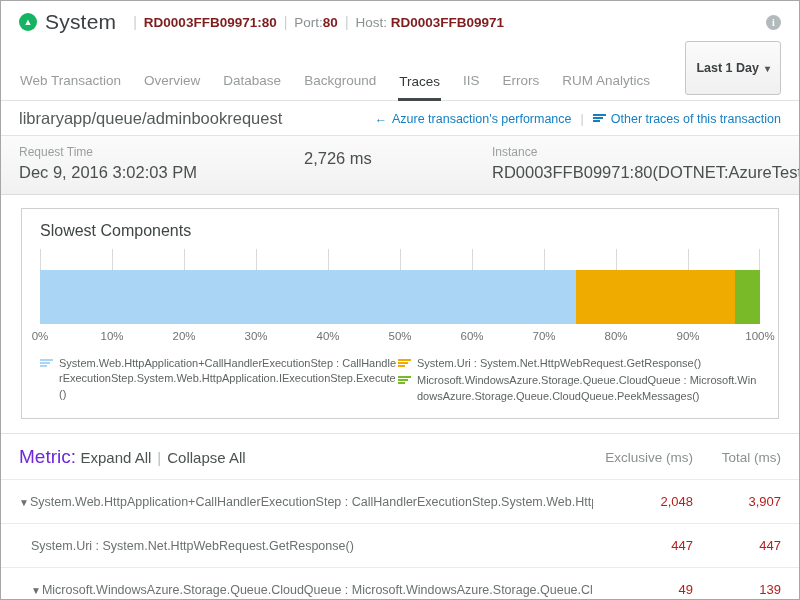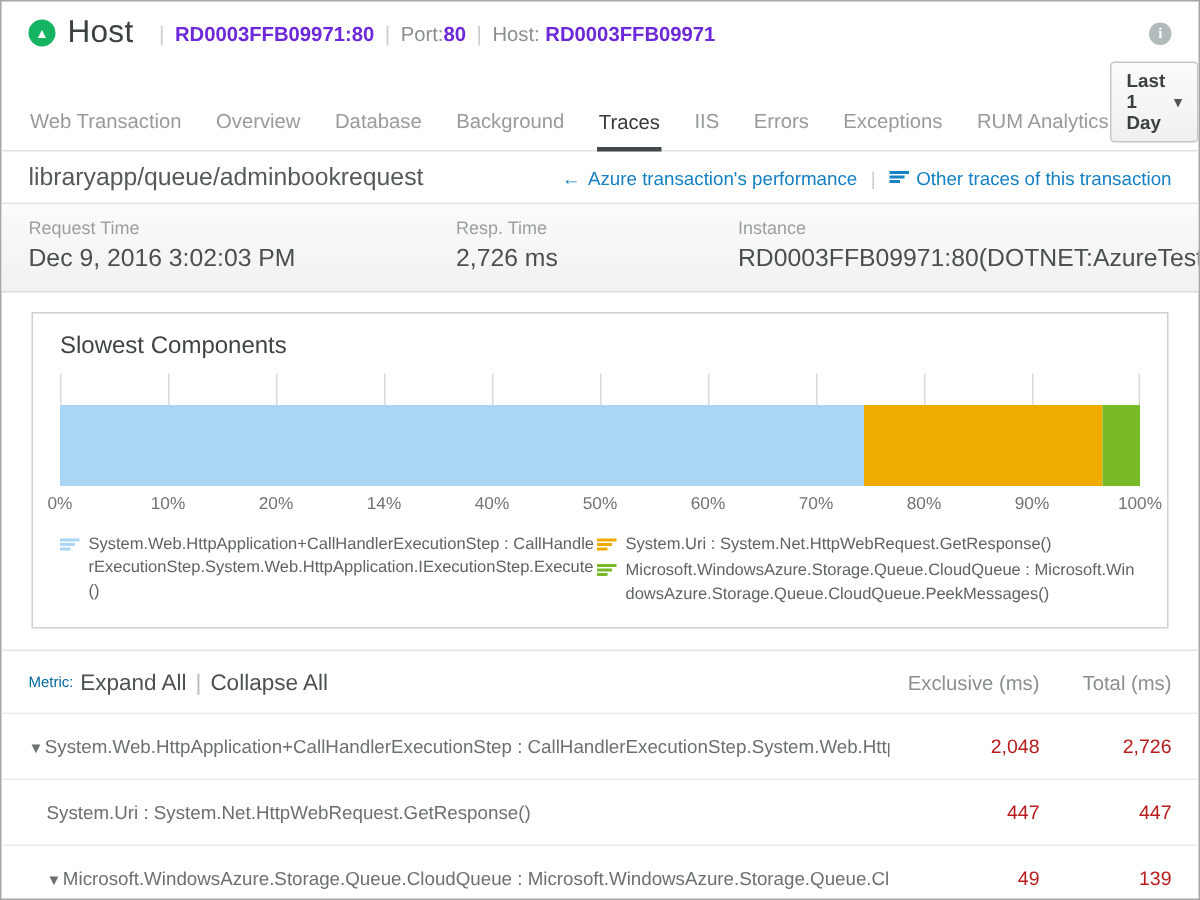--- a/index.html
+++ b/index.html
@@ -10,35 +10,35 @@
     border:1px solid #a6a6a6; overflow:hidden; position:relative;
   }
 
   
   .app-header { display:flex; align-items:center; padding:9px 18px 7px; }
   .health-icon { width:18px; height:18px; border-radius:50%; background:#15b463;
     color:#fff; font-size:9px; display:inline-flex; align-items:center; justify-content:center; }
   .app-name { font-size:21px; color:#3b4142; margin:0 10px 0 8px; letter-spacing:.2px; }
   .hsep { color:#c9cdce; margin:0 7px; font-size:14px; }
   .hmeta { font-size:13.5px; color:#8a9091; }
-  .hmeta b { color:#6d28d9; font-weight:bold; }
+  .hmeta b { color:#7f1d1d; font-weight:bold; }
   .spacer { flex:1; }
   .timestamp { font-size:13.5px; color:#3b4142; margin-right:8px; }
   .info-icon { width:15px; height:15px; border-radius:50%; background:#b3babb; color:#fff;
     font-size:10px; font-weight:bold; display:inline-flex; align-items:center; justify-content:center;
     font-family:"Liberation Serif", serif; }
 
   
   .nav { display:flex; align-items:flex-end; padding:0 18px; border-bottom:1px solid #e2e2e2; position:relative; }
   .tabs { display:flex; gap:21px; align-items:flex-end; }
   .tab { font-size:13.5px; color:#979b9c; padding:6px 1px 9px; cursor:pointer; border-bottom:3px solid transparent; white-space:nowrap; }
   .tab.active { color:#35393a; border-bottom-color:#43484a; margin-bottom:-1px; }
   .nav-actions { display:flex; gap:6px; margin-bottom:5px; }
   .btn { background:linear-gradient(#fbfbfb,#f0f0f0); border:1px solid #c6c6c6; border-radius:3px;
-    font-size:12.5px; font-weight:bold; color:#3b4142; padding:5px 10px; display:inline-flex; align-items:center; gap:6px; cursor:pointer; }
+    font-size:12.5px; font-weight:bold; color:#3b4142; padding:19px 10px; display:inline-flex; align-items:center; gap:6px; cursor:pointer; }
   .btn .chev { font-size:10px; color:#555; }
 
   
   .trace-bar { display:flex; align-items:center; padding:8px 18px 7px; }
   .trace-title { font-size:16.5px; color:#54595a; }
   .trace-links { display:flex; align-items:center; gap:9px; font-size:12.5px; }
   a.tlink { color:#1580c4; text-decoration:none; display:inline-flex; align-items:center; gap:5px; cursor:pointer; }
   .vsep { color:#c9cdce; }
   .bars-icon { display:inline-block; width:13px; }
   .bars-icon i { display:block; height:2px; margin-bottom:1px; background:currentColor; }
@@ -69,59 +69,58 @@
   .axis span:nth-child(7){left:60%;} .axis span:nth-child(8){left:70%;} .axis span:nth-child(9){left:80%;}
   .axis span:nth-child(10){left:90%;} .axis span:nth-child(11){left:100%;}
   .legend { display:flex; margin-top:11px; }
   .legend-col1 { flex:0 0 358px; } .legend-col2 { flex:1; }
   .legend-item { display:flex; margin-bottom:2px; }
   .legend-item .bars-icon { flex:0 0 13px; margin:3px 6px 0 0; }
   .legend-text { font-size:11px; color:#5e6364; line-height:1.4; word-break:break-all; }
 
   
   .tbl-header { display:flex; align-items:center; padding:12px 18px 11px; border-top:1px solid #e3e3e3; margin-top:14px; }
-  .tbl-metric-label { font-size:10px; color:#0369a1; }
+  .tbl-metric-label { font-size:19px; color:#6d28d9; }
   .tbl-link { font-size:15px; color:#4c5152; cursor:pointer; }
   .tbl-sep { color:#b9bdbe; margin:0 6px; font-size:15px; }
   .col-head { font-size:13.5px; color:#8a9091; text-align:right; }
   .col-ex { width:100px; } .col-tot { width:88px; }
   .row { display:flex; align-items:center; padding:14px 18px; border-top:1px solid #ebebeb; }
   .row-metric { flex:1; font-size:12.5px; color:#6b7071; white-space:nowrap; overflow:hidden; }
   .row-num { font-size:13px; color:#b91c1c; text-align:right; }
   .expander { font-size:10px; color:#6b7071; margin-right:1px; cursor:pointer; }
   .ind-0 { padding-left:0; } .ind-1 { padding-left:12px; }
 </style>
 </head>
 <body>
 
 <div class="window">
 
   <div class="app-header">
     <span class="health-icon">▲</span>
-    <span class="app-name">Host</span>
+    <span class="app-name">System</span>
     <span class="hsep">|</span>
     <span class="hmeta"><b>RD0003FFB09971:80</b></span>
     <span class="hsep">|</span>
     <span class="hmeta"><span>Port:</span><b>80</b></span>
     <span class="hsep">|</span>
     <span class="hmeta"><span>Host:</span> <b>RD0003FFB09971</b></span>
     <span class="spacer"></span>
     <span class="info-icon">i</span>
   </div>
 
   <div class="nav">
     <div class="tabs">
       <span class="tab">Web Transaction</span>
       <span class="tab">Overview</span>
       <span class="tab">Database</span>
       <span class="tab">Background</span>
       <span class="tab active">Traces</span>
       <span class="tab">IIS</span>
       <span class="tab">Errors</span>
-      <span class="tab">Exceptions</span>
       <span class="tab">RUM Analytics</span>
     </div>
     <span class="spacer"></span>
     <div class="nav-actions">
       <span class="btn">
         <span>Last 1 Day</span>
         <span class="chev">▾</span>
       </span>
 
     </div>
@@ -146,21 +145,20 @@
       </a>
     </div>
   </div>
 
   <div class="summary">
     <div class="sum-col1">
       <div class="sum-label">Request Time</div>
       <div class="sum-value">Dec 9, 2016 3:02:03 PM</div>
     </div>
     <div class="sum-col2">
-      <div class="sum-label">Resp. Time</div>
       <div class="sum-value">2,726 ms</div>
     </div>
     <div class="sum-col3">
       <div class="sum-label">Instance</div>
       <div class="sum-value">RD0003FFB09971:80(DOTNET:AzureTest)</div>
     </div>
   </div>
 
   <div class="panel">
     <div class="panel-title">Slowest Components</div>
@@ -181,21 +179,21 @@
         <div class="seg" style="width: 74.5%; background: rgb(171, 213, 244);"></div>
         <div class="seg" style="width: 22%; background: rgb(240, 171, 0);"></div>
         <div class="seg" style="width: 3.5%; background: rgb(121, 186, 40);"></div>
       </div>
     </div>
 
     <div class="axis">
       <span>0%</span>
       <span>10%</span>
       <span>20%</span>
-      <span>14%</span>
+      <span>30%</span>
       <span>40%</span>
       <span>50%</span>
       <span>60%</span>
       <span>70%</span>
       <span>80%</span>
       <span>90%</span>
       <span>100%</span>
     </div>
 
     <div class="legend">
@@ -236,21 +234,21 @@
     <span class="tbl-sep">|</span>
     <span class="tbl-link">Collapse All</span>
     <span class="spacer"></span>
     <span class="col-head col-ex">Exclusive (ms)</span>
     <span class="col-head col-tot">Total (ms)</span>
   </div>
 
   <div class="row">
     <span class="row-metric ind-0"><span class="expander">▼</span><span>System.Web.HttpApplication+CallHandlerExecutionStep : CallHandlerExecutionStep.System.Web.HttpApplication</span></span>
     <span class="row-num col-ex">2,048</span>
-    <span class="row-num col-tot">2,726</span>
+    <span class="row-num col-tot">3,907</span>
   </div>
   <div class="row">
     <span class="row-metric ind-1"><span>System.Uri : System.Net.HttpWebRequest.GetResponse()</span></span>
     <span class="row-num col-ex">447</span>
     <span class="row-num col-tot">447</span>
   </div>
   <div class="row">
     <span class="row-metric ind-1"><span class="expander">▼</span><span>Microsoft.WindowsAzure.Storage.Queue.CloudQueue : Microsoft.WindowsAzure.Storage.Queue.CloudQueue</span></span>
     <span class="row-num col-ex">49</span>
     <span class="row-num col-tot">139</span>

